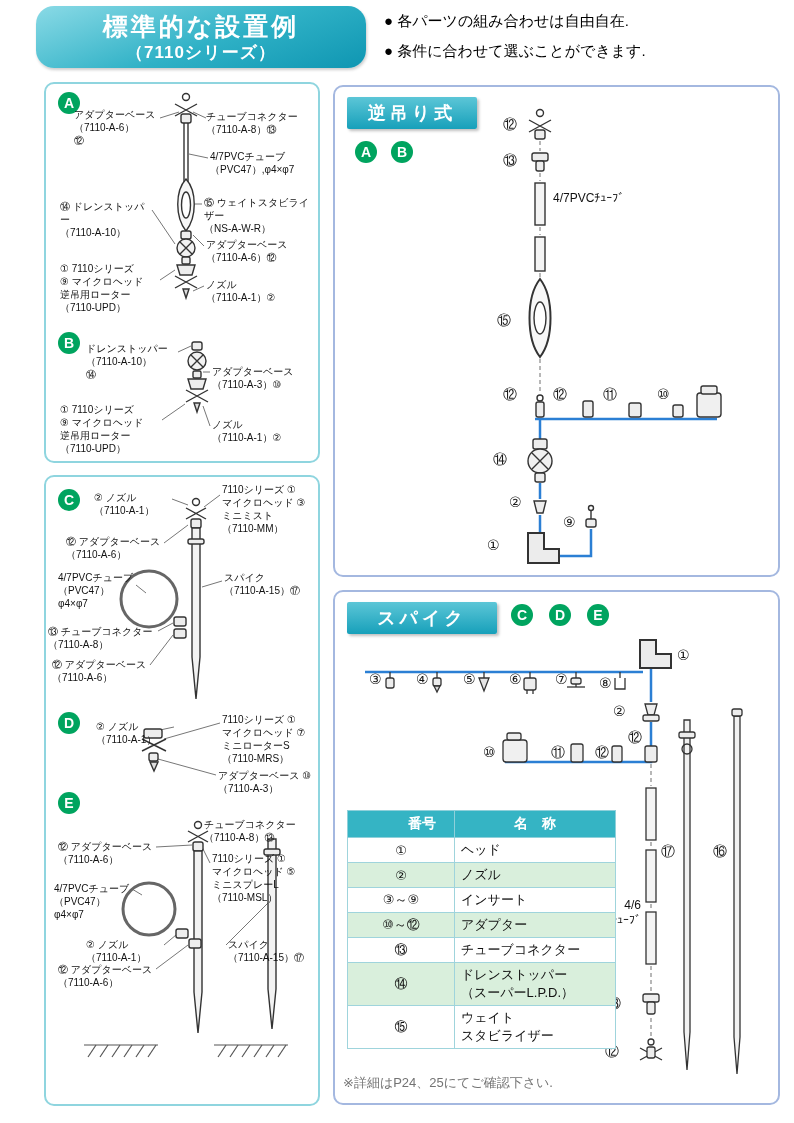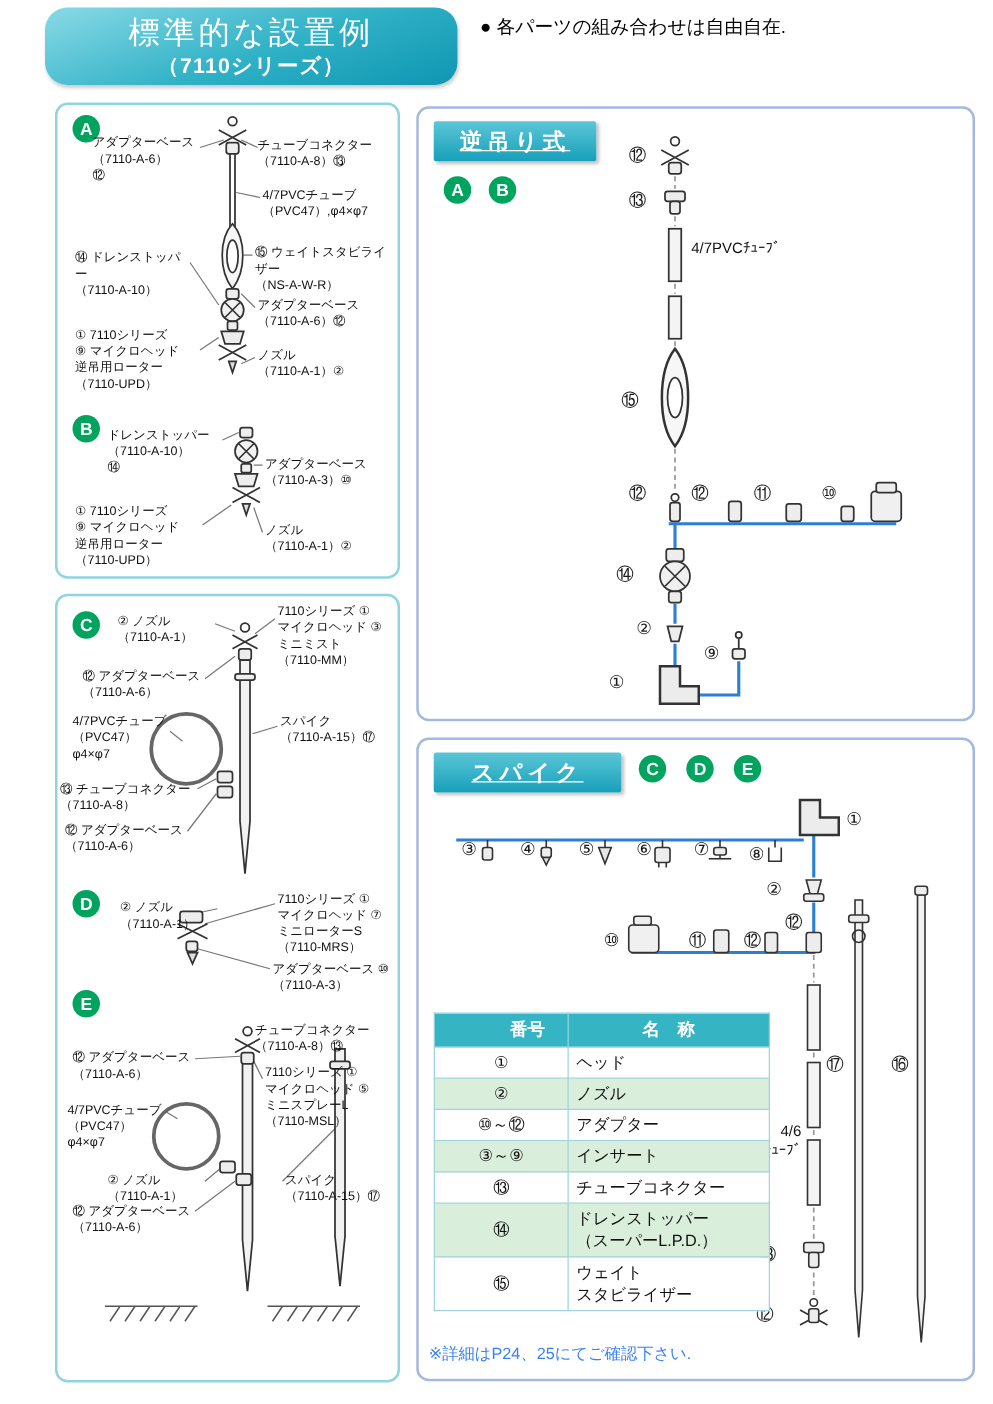--- a/index.html
+++ b/index.html
@@ -3,68 +3,69 @@
 <meta charset="utf-8">
 <style>
   html,body { margin:0; padding:0; background:#fff; }
   .page { position:relative; width:794px; height:1123px; background:#ffffff; overflow:hidden;
           font-family:"Liberation Sans","DejaVu Sans",sans-serif; color:#111; }
 
   .banner { position:absolute; left:36px; top:6px; width:330px; height:62px; border-radius:18px;
             background:linear-gradient(160deg,#8adae6 0%,#2fb1c6 55%,#0f96b2 100%);
             color:#fff; text-align:center; box-sizing:border-box; padding-top:4px;
             box-shadow:1px 2px 3px rgba(0,0,0,.2); }
-  .banner-title { font-size:25px; font-weight:normal; letter-spacing:3px; line-height:32px; }
+  .banner-title { font-size:25px; font-weight:bold; letter-spacing:3px; line-height:32px; }
   .banner-sub   { font-size:17px; font-weight:bold; letter-spacing:1px; line-height:22px; }
 
   .bullets { position:absolute; left:384px; top:12px; }
   .bullet  { font-size:15px; font-weight:normal; color:#000; margin-bottom:11px; }
 
   .panel { position:absolute; background:#fff; border-radius:10px; box-sizing:border-box; }
   .panel.teal { border:2px solid #8fd5df; }
   .panel.blue { border:2px solid #a4b8e0; }
 
   .badge { position:absolute; width:22px; height:22px; border-radius:50%; background:#00a45f;
            color:#fff; font-weight:bold; font-size:14px; text-align:center; line-height:22px; }
 
   .sec-h { position:absolute; height:32px; background:linear-gradient(180deg,#5cc6d7,#17a0ba);
            color:#fff; font-weight:bold; font-size:18px; letter-spacing:4px; text-align:center;
-           line-height:32px; border-radius:2px; box-shadow:2px 2px 3px rgba(0,0,0,.25);text-decoration:underline; }
+           line-height:32px; border-radius:2px; box-shadow:2px 2px 3px rgba(0,0,0,.25); }
 
   .lbl  { position:absolute; font-size:10px; line-height:1.3; color:#111; white-space:pre-line; }
   .cnum { position:absolute; font-size:14px; line-height:1; color:#1a1a1a; }
   .tube-lb { position:absolute; font-size:12px; line-height:1.25; color:#111; white-space:pre-line; }
 
   .art { position:absolute; left:0; top:0; pointer-events:none; }
 
   .table-wrap { position:absolute; }
   table.parts { border-collapse:collapse; }
   table.parts th { background:#35b4c4; color:#fff; font-weight:bold; font-size:14px;
                    border:1px solid #8fd0da; padding:4px 6px; }
   table.parts th:first-child { width:52px;padding-left:48px; }
   table.parts th:last-child  { width:148px; }
   table.parts td { border:1px solid #9fd4dc; font-size:13px; padding:3px 6px; background:#fff;
                    white-space:pre-line; }
   table.parts td:first-child { text-align:center; }
   table.parts tbody tr:nth-child(even) td { background:#d9efdc; }
 
-  .note { position:absolute; font-size:13px; color:#3b82f6; }
+  .note { position:absolute; font-size:13px; color:#737373; }
 </style>
 </head>
 <body>
 
 <div class="page">
 
   <div class="banner">
     <div class="banner-title">標準的な設置例</div>
     <div class="banner-sub">（7110シリーズ）</div>
   </div>
 
   <div class="bullets">
     <div class="bullet">● 各パーツの組み合わせは自由自在.</div>
+    <div class="bullet">● 条件に合わせて選ぶことができます.</div>
   </div>
 
   <div class="panel teal" style="left:44px; top:82px; width:276px; height:381px;">
     <svg class="art" width="276" height="381" viewBox="0 0 276 381">
       <g stroke="#777" stroke-width="1" fill="none">
         <line x1="114" y1="34" x2="133" y2="28"></line>
         <line x1="160" y1="34" x2="147" y2="28"></line>
         <line x1="162" y1="74" x2="143" y2="70"></line>
         <line x1="106" y1="126" x2="129" y2="160"></line>
         <line x1="156" y1="120" x2="149" y2="120"></line>
@@ -422,26 +423,26 @@
         <tbody>
           <tr>
               <td>①</td>
               <td>ヘッド</td>
             </tr>
           <tr>
               <td>②</td>
               <td>ノズル</td>
             </tr>
           <tr>
+              <td>③～⑨</td>
+              <td>インサート</td>
+            </tr>
+          <tr>
               <td>⑩～⑫</td>
               <td>アダプター</td>
-            </tr>
-          <tr>
-              <td>③～⑨</td>
-              <td>インサート</td>
             </tr>
           <tr>
               <td>⑬</td>
               <td>チューブコネクター</td>
             </tr>
           <tr>
               <td>⑭</td>
               <td>ドレンストッパー
 （スーパーL.P.D.）</td>
             </tr>

